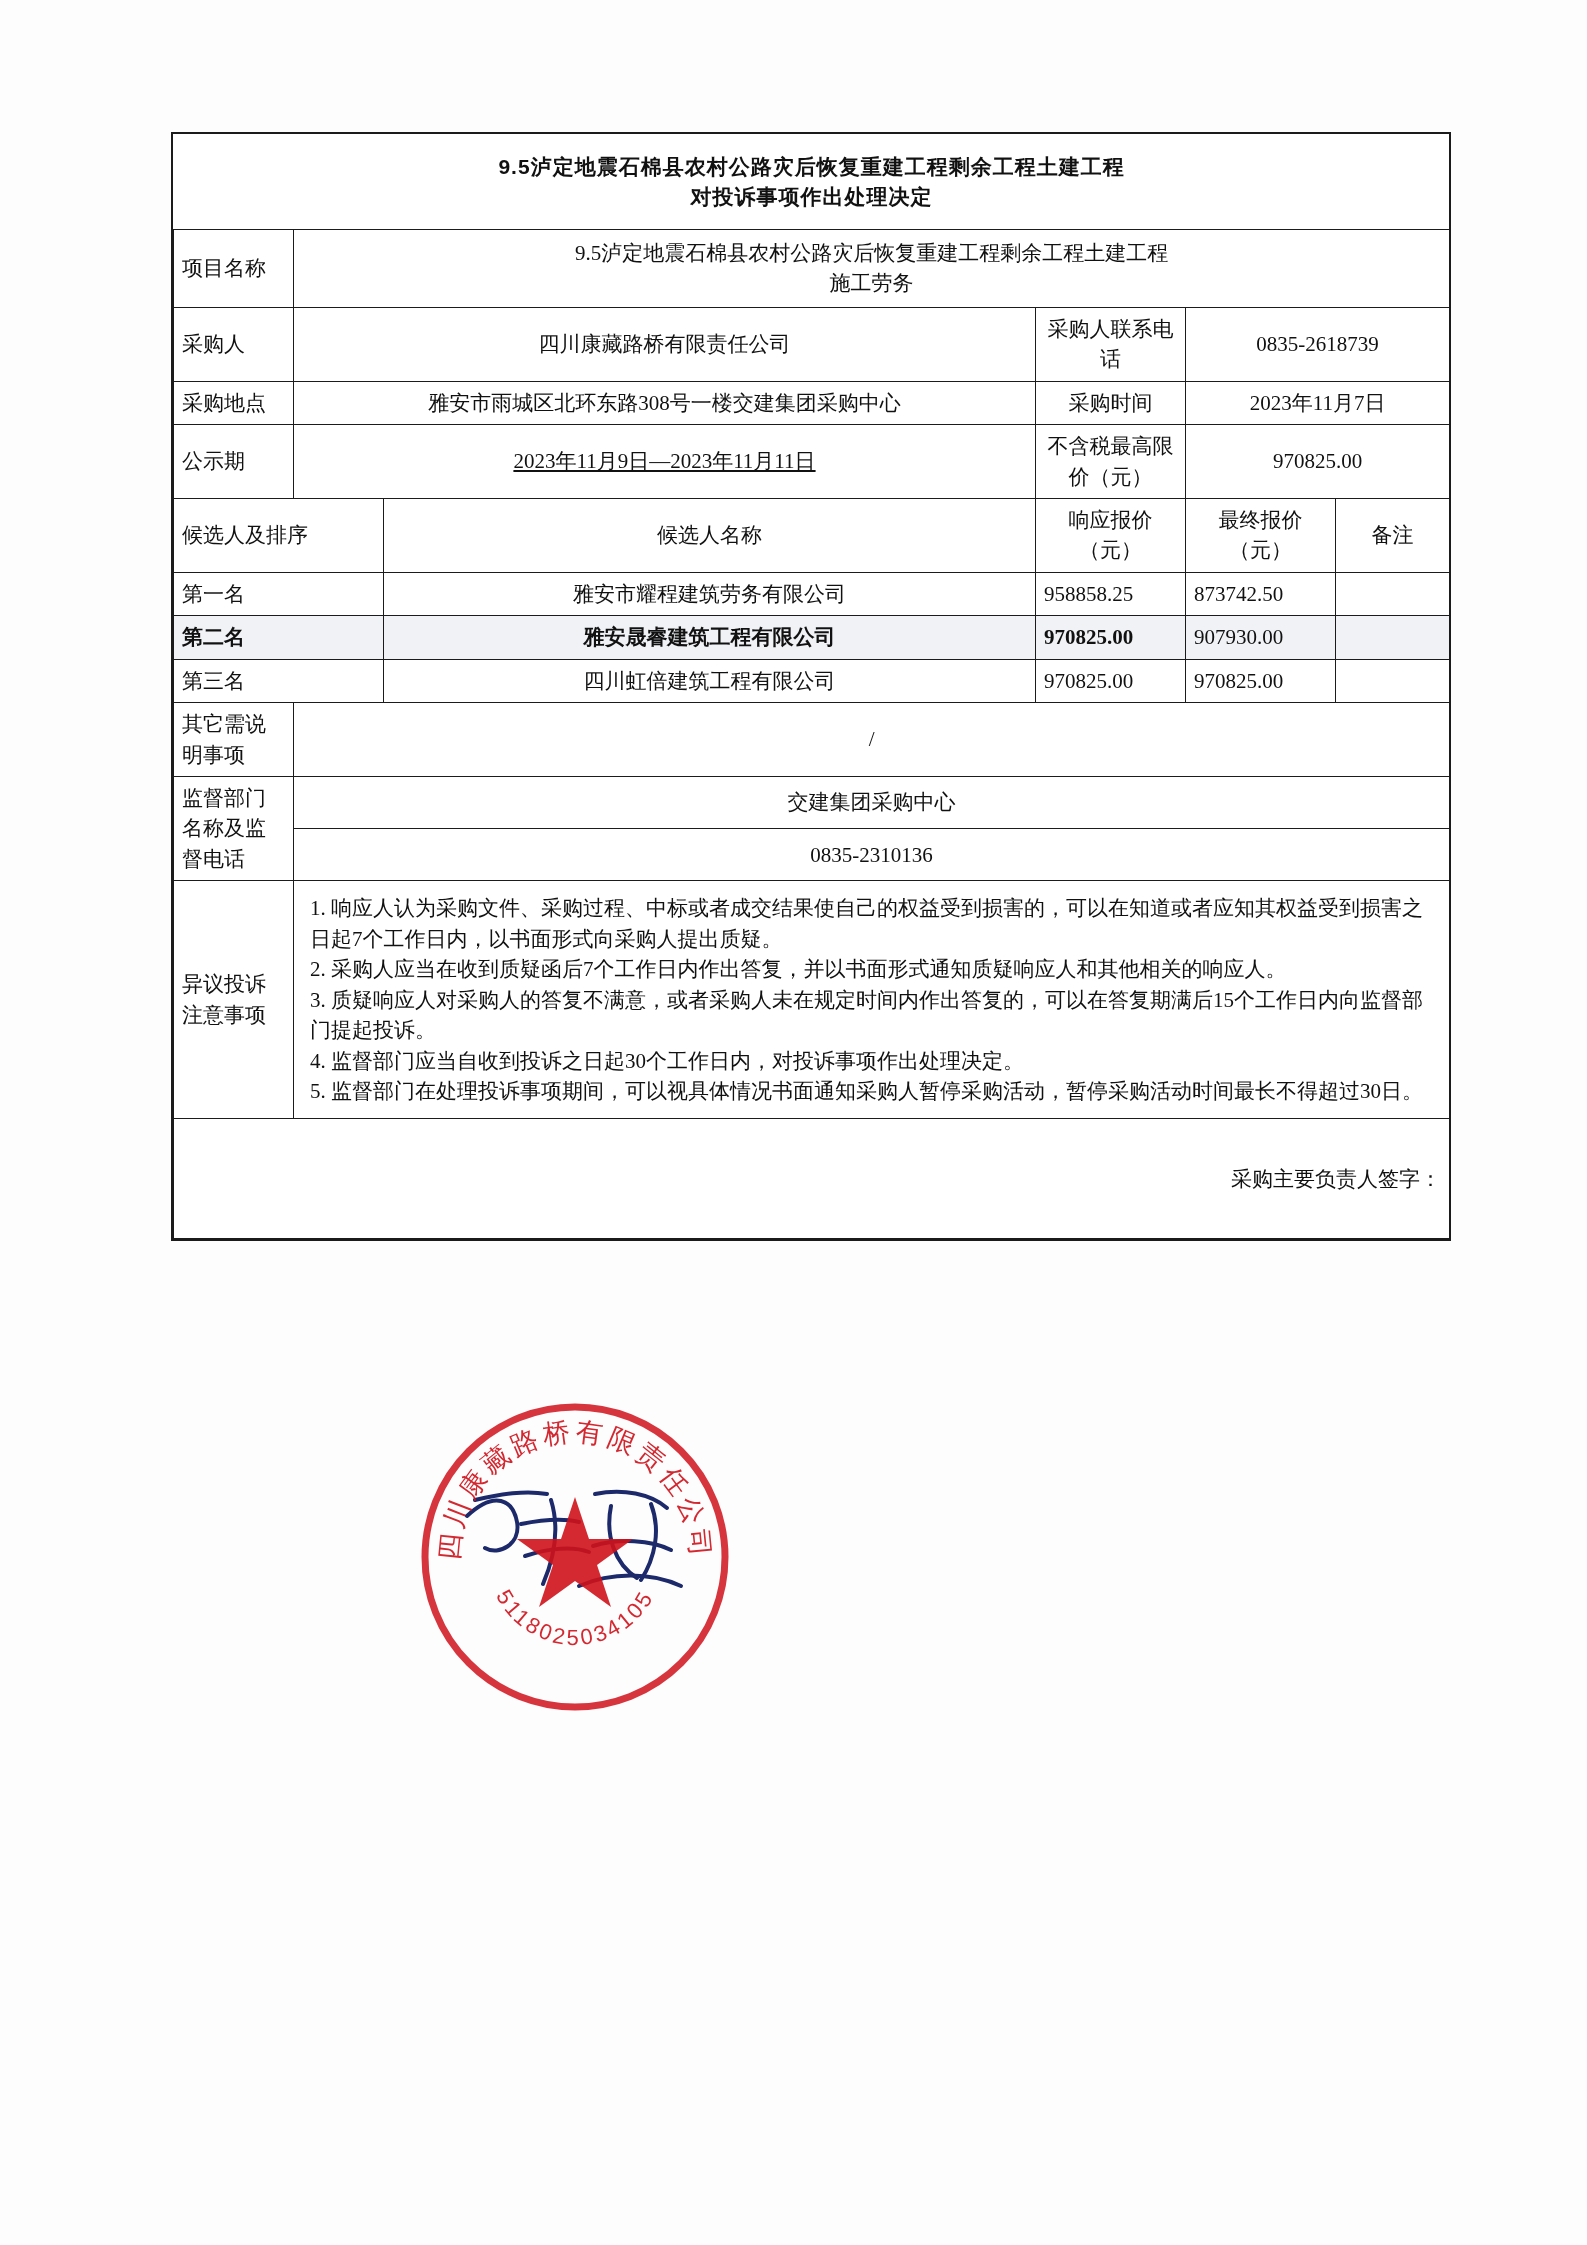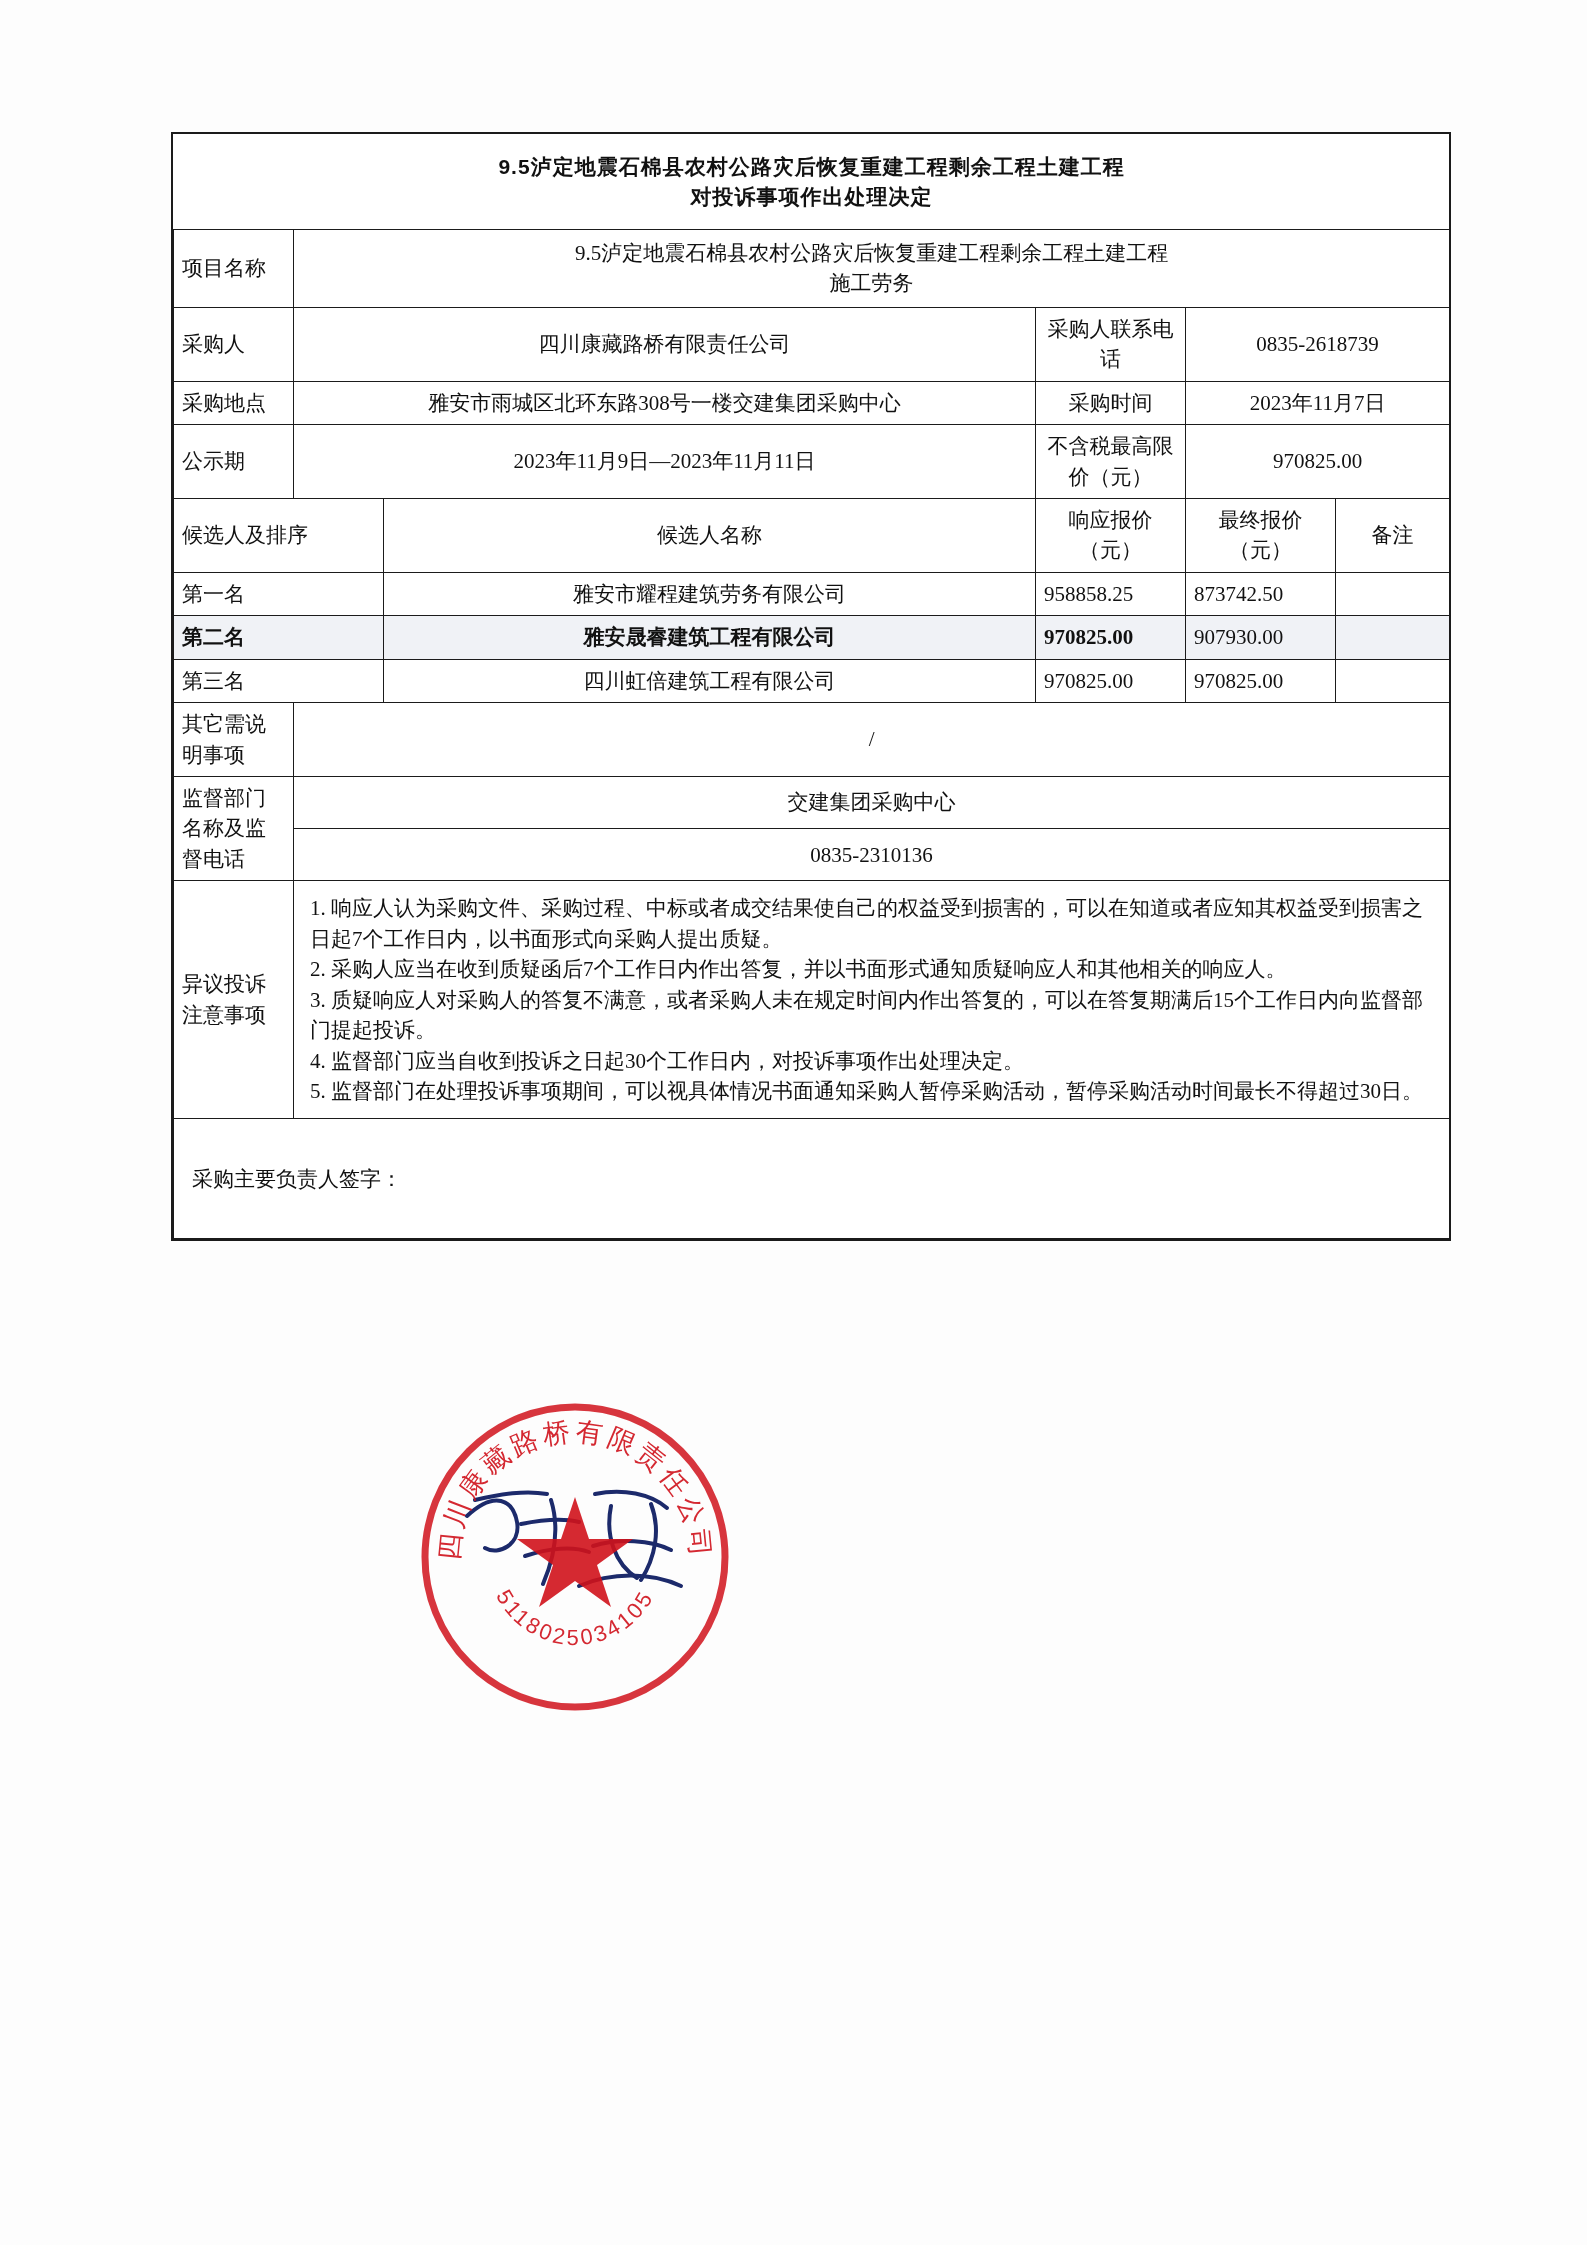--- a/index.html
+++ b/index.html
@@ -66,21 +66,21 @@
     font-size: 20.5px;
     line-height: 1.62;
     padding: 12px 14px 12px 16px !important;
   }
   .notes p {
     margin: 0;
     text-indent: 0;
   }
   .sig-cell {
     height: 120px;
-    text-align: left;
+    text-align: right;
     vertical-align: middle;
     padding-left: 18px !important;
     font-size: 22px;
   }
   
   .stamp {
     position: absolute;
     left: 415px;
     top: 1397px;
     width: 320px;
@@ -136,21 +136,21 @@
 
       <tr>
         <td class="lbl">采购地点</td>
         <td class="ctr" colspan="3">雅安市雨城区北环东路308号一楼交建集团采购中心</td>
         <td class="ctr">采购时间</td>
         <td class="ctr" colspan="2">2023年11月7日</td>
       </tr>
 
       <tr>
         <td class="lbl">公示期</td>
-        <td class="ctr" colspan="3" style="padding:14px 8px;">2023年11月9日—2023年11月11日</td>
+        <td class="ctr" colspan="3" style="padding:14px 8px;text-decoration:underline;">2023年11月9日—2023年11月11日</td>
         <td class="ctr">不含税最高限价（元）</td>
         <td class="ctr" colspan="2">970825.00</td>
       </tr>
 
       <tr>
         <td class="lbl" colspan="2">候选人及排序</td>
         <td class="ctr" colspan="2">候选人名称</td>
         <td class="ctr">响应报价（元）</td>
         <td class="ctr">最终报价（元）</td>
         <td class="ctr">备注</td>

